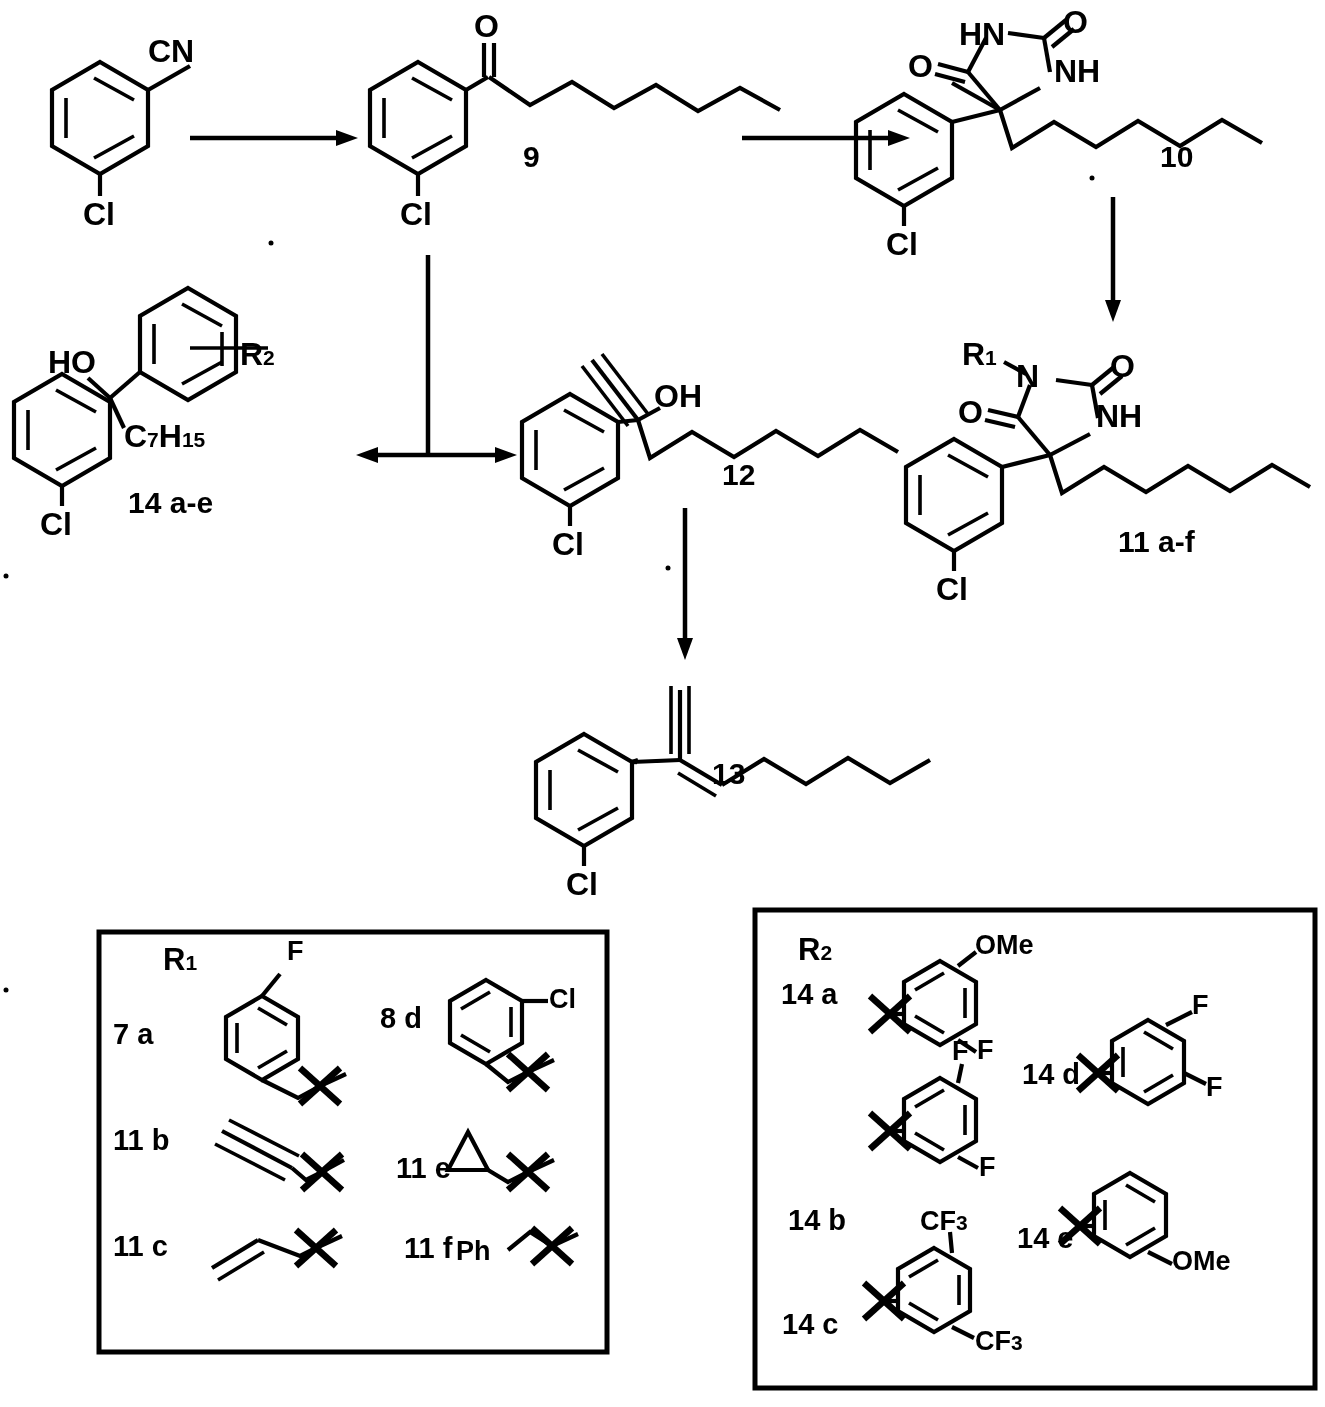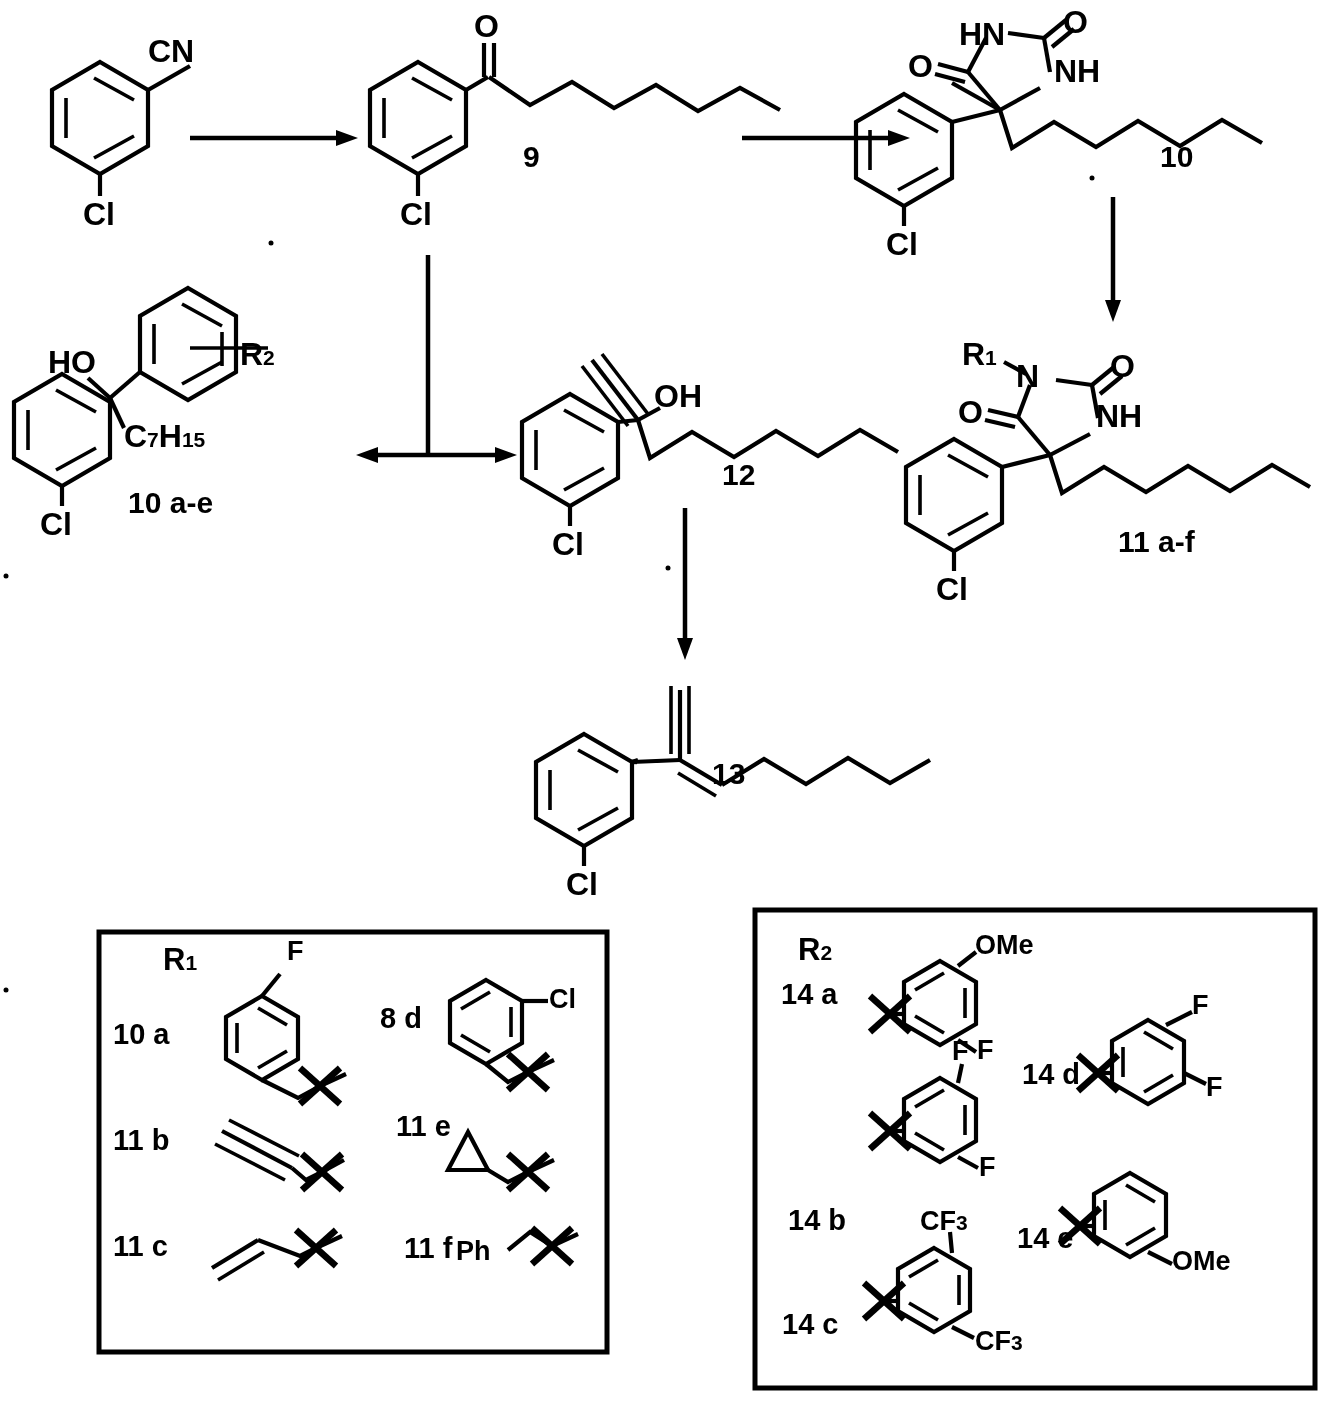--- a/index.html
+++ b/index.html
@@ -422,50 +422,50 @@
 <div style="position:absolute;left:124px;top:418px;">
   <span class="lbl atom">C</span><span class="lbl sub">7</span><span class="lbl atom">H</span><span class="lbl sub">15</span>
 </div>
 <div style="position:absolute;left:240px;top:336px;">
   <span class="lbl atom">R</span><span class="lbl sub">2</span>
 </div>
 <div style="position:absolute;left:40px;top:506px;">
   <span class="lbl atom">Cl</span>
 </div>
 <div style="position:absolute;left:128px;top:486px;">
-  <span class="lbl cpdnum">10 a-e</span>
+  <span class="lbl cpdnum">14 a-e</span>
 </div>
 
 <div style="position:absolute;left:163px;top:942px;">
   <span class="lbl boxhdr">R</span><span class="lbl sub">1</span>
 </div>
 
 <div style="position:absolute;left:113px;top:1018px;">
-  <span class="lbl boxlbl">10 a</span>
+  <span class="lbl boxlbl">7 a</span>
 </div>
 <div style="position:absolute;left:287px;top:936px;">
   <span class="lbl atomsm">F</span>
 </div>
 
 <div style="position:absolute;left:113px;top:1124px;">
   <span class="lbl boxlbl">11 b</span>
 </div>
 
 <div style="position:absolute;left:113px;top:1230px;">
   <span class="lbl boxlbl">11 c</span>
 </div>
 
 <div style="position:absolute;left:380px;top:1002px;">
   <span class="lbl boxlbl">8 d</span>
 </div>
 <div style="position:absolute;left:549px;top:984px;">
   <span class="lbl atomsm">Cl</span>
 </div>
 
-<div style="position:absolute;left:396px;top:1110px;">
+<div style="position:absolute;left:396px;top:1152px;">
   <span class="lbl boxlbl">11 e</span>
 </div>
 
 <div style="position:absolute;left:396px;top:1232px;margin-left:8px;">
   <span class="lbl boxlbl">11 f</span>
 </div>
 <div style="position:absolute;left:456px;top:1236px;">
   <span class="lbl atomsm">Ph</span>
 </div>
 

